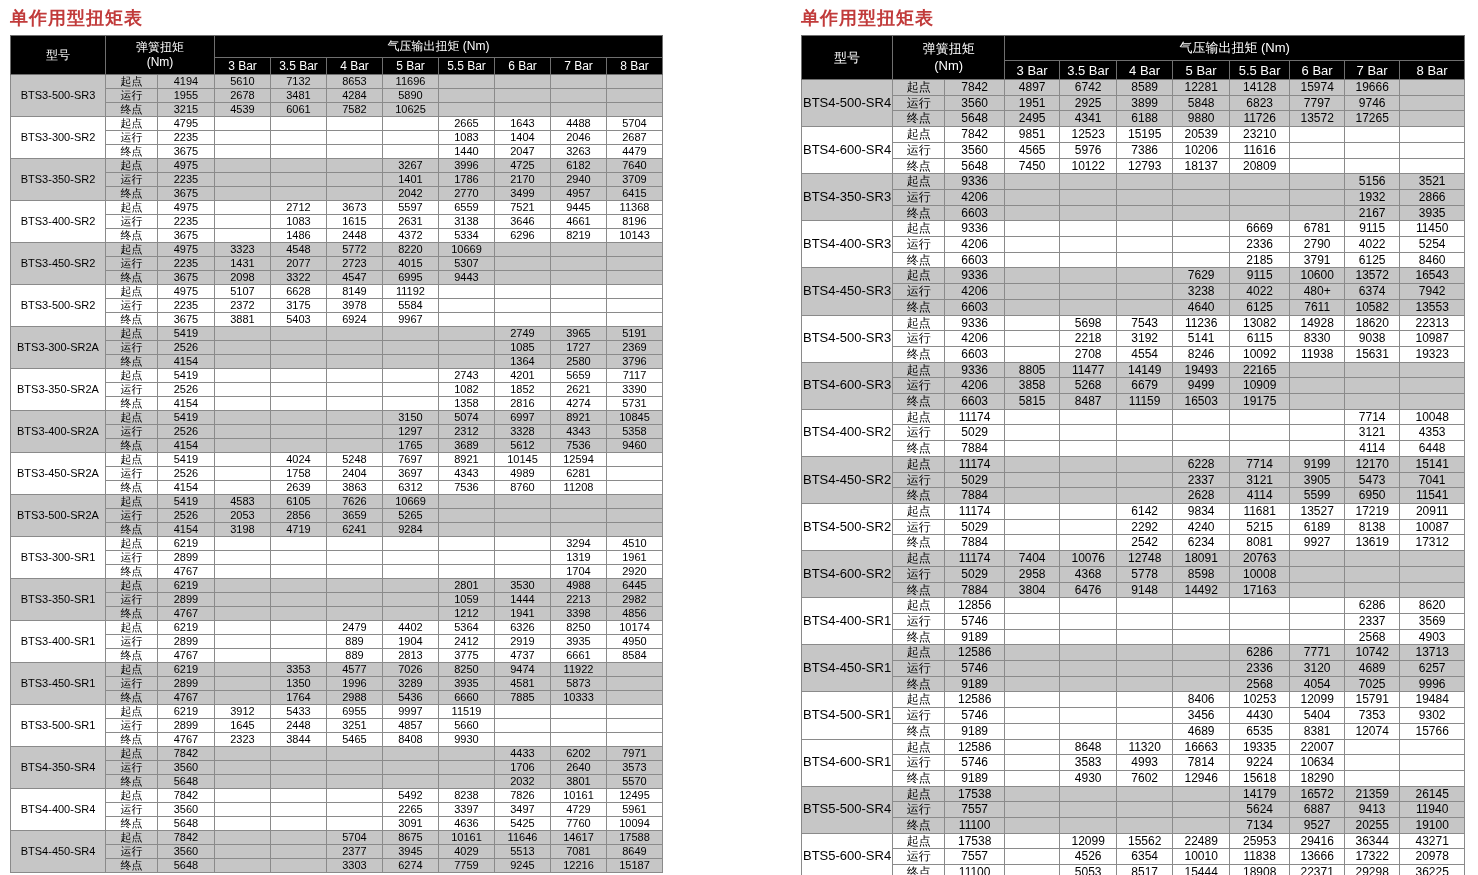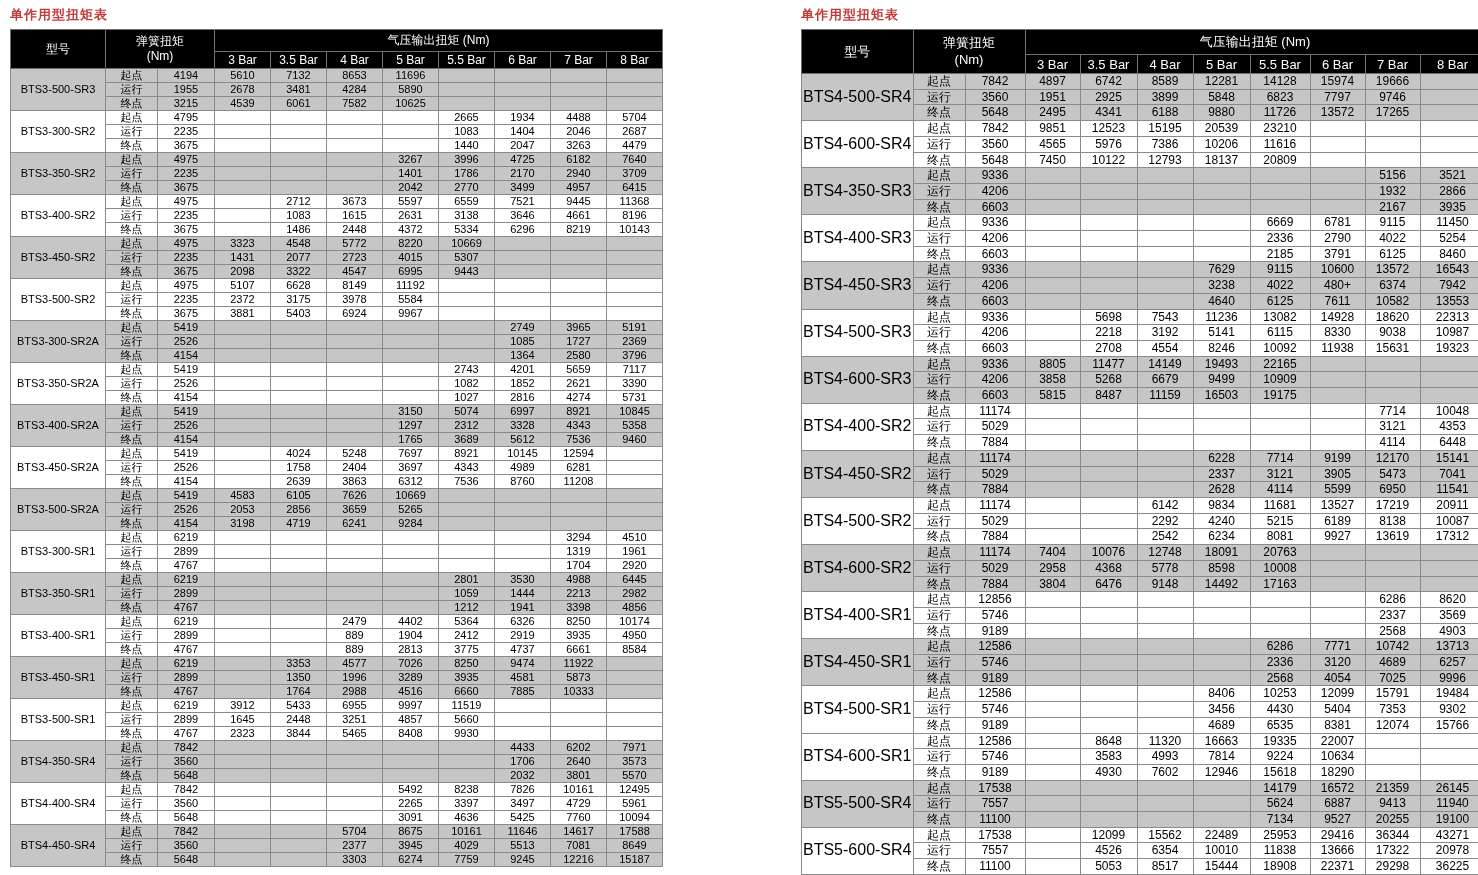--- a/index.html
+++ b/index.html
@@ -1,38 +1,38 @@
 <!DOCTYPE html>
 <html style="--title-color: #c13b3b; --header-bg: #000000; --header-fg: #ffffff; --row-gray: #c6c6c6; --row-white: #ffffff;"><head>
 <meta charset="utf-8">
 <style>
   html,body{margin:0;padding:0;background:#ffffff;}
   body{width:1478px;height:875px;overflow:hidden;
        font-family:"Liberation Sans","DejaVu Sans",sans-serif;}
   .page{display:flex;align-items:flex-start;padding:6px 0 0 10px;}
   .tbl-wrap{flex:0 0 auto;}
   .tbl-wrap.right{margin-left:138px;}
-  .tbl-title{color:var(--title-color,#c13b3b);font-size:13px;font-weight:bold;
+  .tbl-title{color:var(--title-color,#c13b3b);font-size:18px;font-weight:bold;
              margin:0 0 5px 0;letter-spacing:1px;}
   table{border-collapse:collapse;table-layout:fixed;border:1px solid #14b8a6;}
   th,td{border:1px solid #8a8a8a;text-align:center;vertical-align:middle;
         padding:0 1px;overflow:hidden;white-space:nowrap;}
   thead th{background:var(--header-bg,#000);color:var(--header-fg,#fff);
            font-weight:normal;border-color:#6f6f6f;}
   .t0 thead tr:first-child th{height:21px;font-size:12px;}
   .t0 thead tr:last-child th{height:16px;font-size:12px;}
   .t1 thead tr:first-child th{height:24px;font-size:13px;}
   .t1 thead tr:last-child th{height:18px;font-size:13px;}
   .t0 tbody td{height:13px;line-height:13px;font-size:11px;}
   .t1 tbody td{height:14.7px;line-height:14.7px;font-size:12px;}
   tbody tr.shaded td{background:var(--row-gray,#c6c6c6);}
   tbody tr.plain td{background:var(--row-white,#ffffff);}
   tbody tr.group-start td{border-top:1px solid #3a3a3a;}
   td.model{font-size:11px;}
-  .t1 td.model{font-size:16px;margin-top:28px;}
+  .t1 td.model{font-size:13px;margin-top:28px;}
   .spring-h div{line-height:1.25;text-align:center;}
 </style>
 </head>
 <body>
 
 <div class="page">
 
   <div class="tbl-wrap left">
     <div class="tbl-title">单作用型扭矩表</div>
     <table class="t0">
@@ -109,21 +109,21 @@
           </tr>
           <tr class="plain group-start">
             <td rowspan="3" class="model">BTS3-300-SR2</td>
             <td>起点</td>
             <td>4795</td>
             <td></td>
             <td></td>
             <td></td>
             <td></td>
             <td>2665</td>
-            <td>1934</td>
+            <td>1643</td>
             <td>4488</td>
             <td>5704</td>
           </tr>
           <tr class="plain">
             <td>运行</td>
             <td>2235</td>
             <td></td>
             <td></td>
             <td></td>
             <td></td>
@@ -354,21 +354,21 @@
             <td>2621</td>
             <td>3390</td>
           </tr>
           <tr class="plain">
             <td>终点</td>
             <td>4154</td>
             <td></td>
             <td></td>
             <td></td>
             <td></td>
-            <td>1027</td>
+            <td>1358</td>
             <td>2816</td>
             <td>4274</td>
             <td>5731</td>
           </tr>
           <tr class="shaded group-start">
             <td rowspan="3" class="model">BTS3-400-SR2A</td>
             <td>起点</td>
             <td>5419</td>
             <td></td>
             <td></td>
@@ -612,21 +612,21 @@
             <td>4581</td>
             <td>5873</td>
             <td></td>
           </tr>
           <tr class="shaded">
             <td>终点</td>
             <td>4767</td>
             <td></td>
             <td>1764</td>
             <td>2988</td>
-            <td>4516</td>
+            <td>5436</td>
             <td>6660</td>
             <td>7885</td>
             <td>10333</td>
             <td></td>
           </tr>
           <tr class="plain group-start">
             <td rowspan="3" class="model">BTS3-500-SR1</td>
             <td>起点</td>
             <td>6219</td>
             <td>3912</td>

